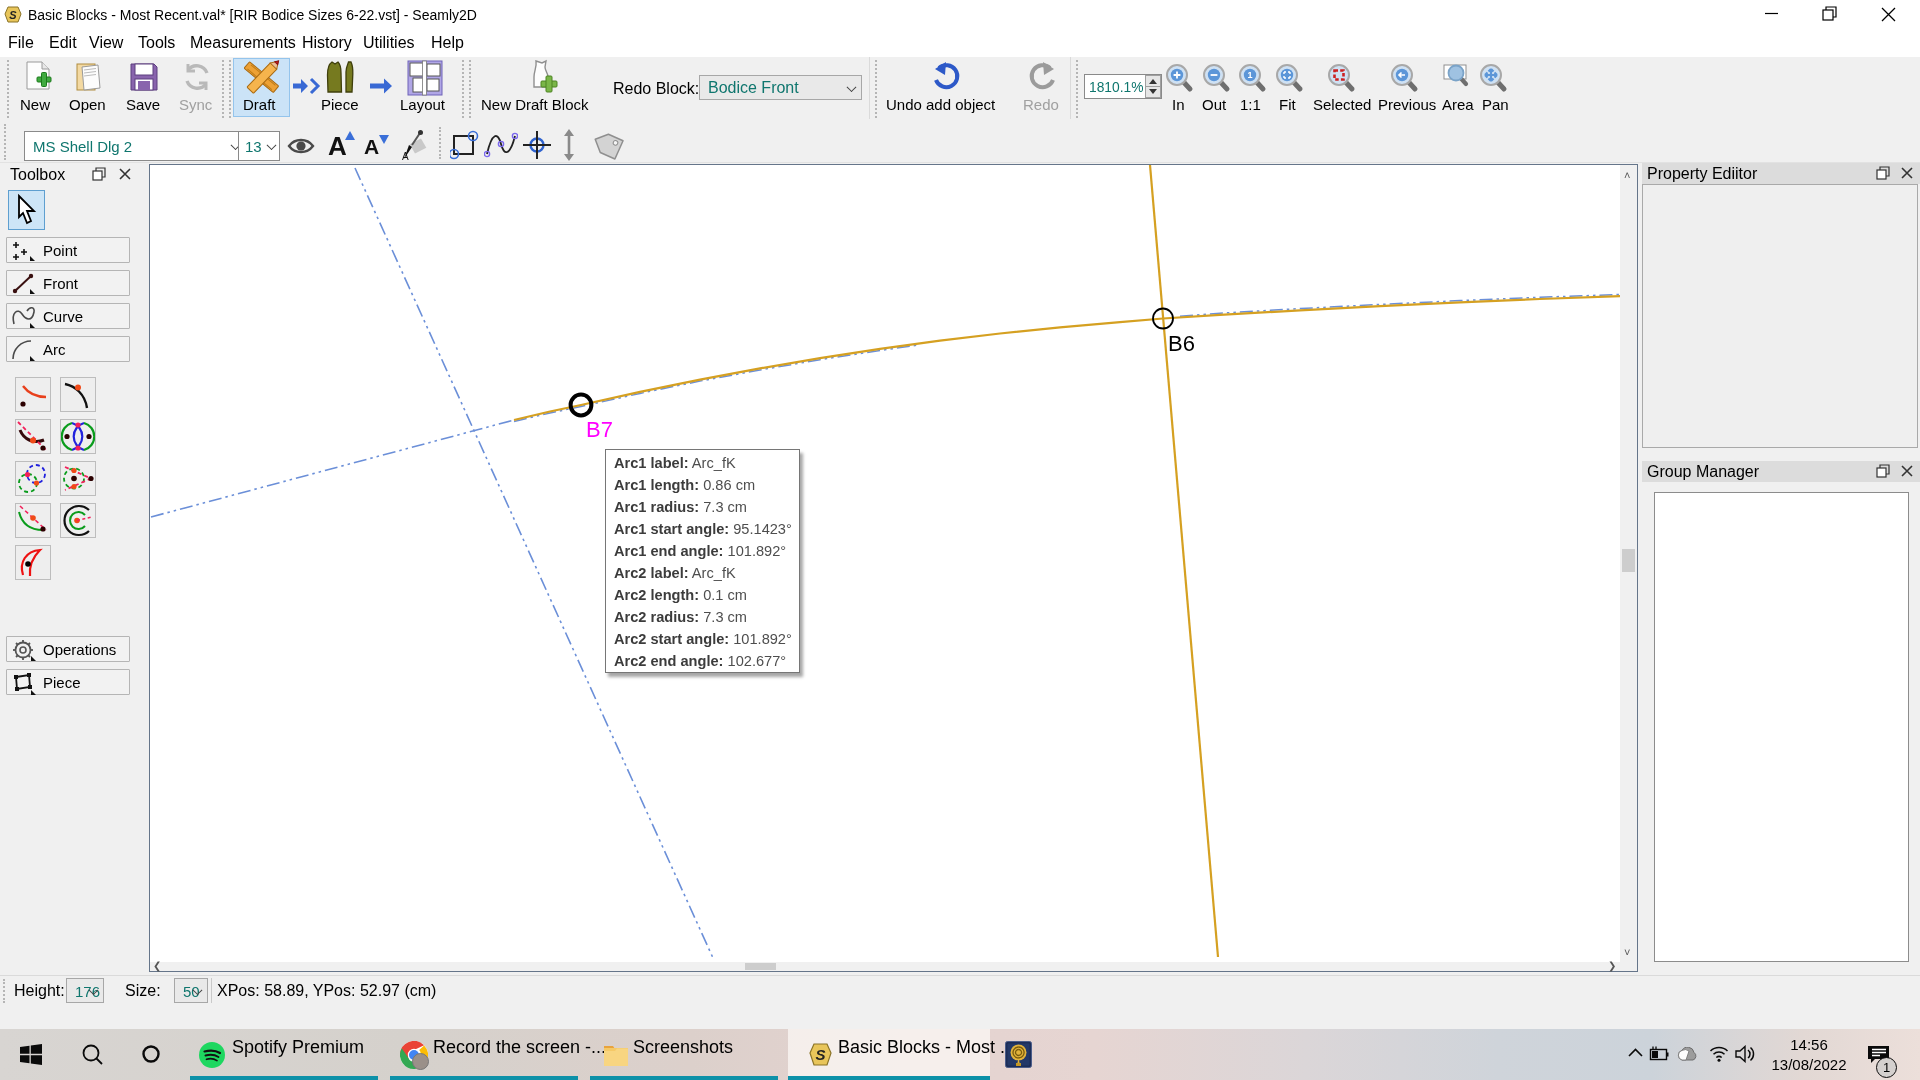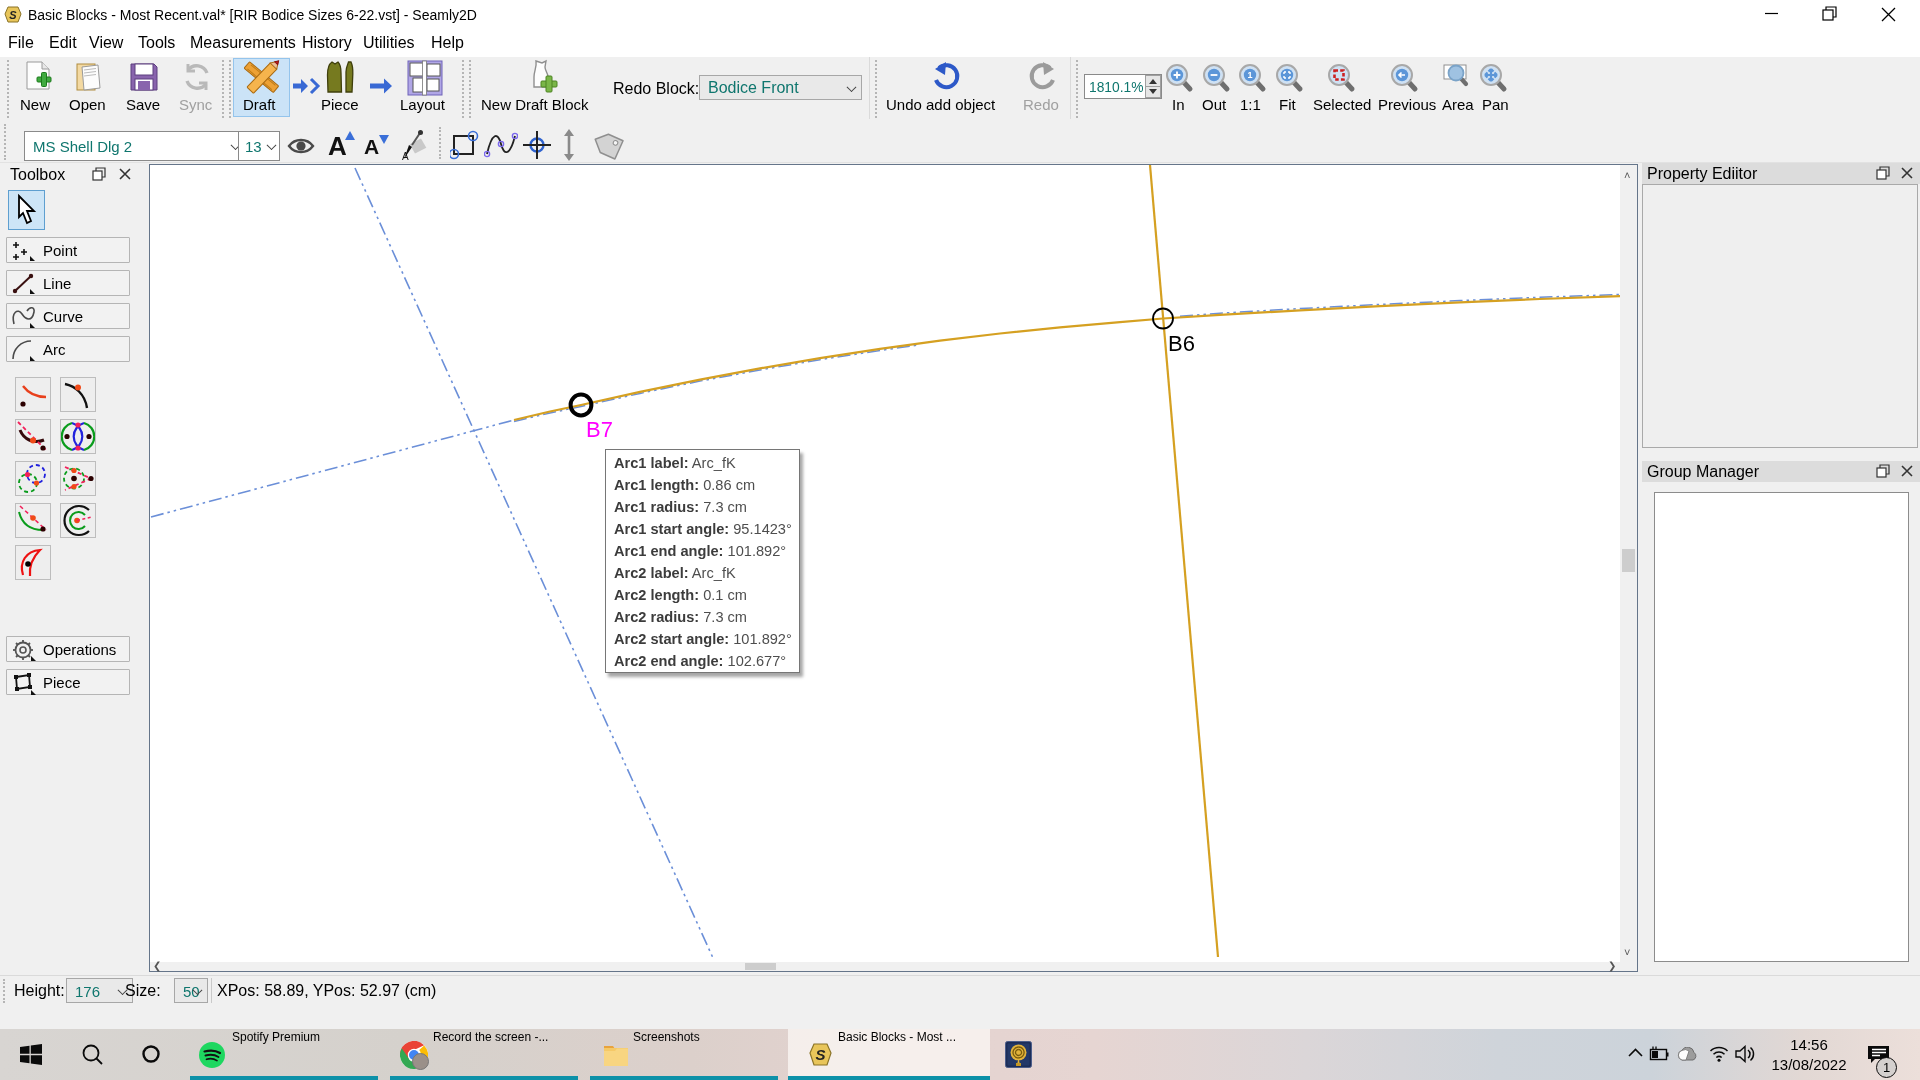--- a/index.html
+++ b/index.html
@@ -40,21 +40,21 @@
 
 #tooltip { left:455px; top:284px; width:195px; white-space:nowrap; background:#fff; border:1px solid #767676; box-shadow:3px 4px 3px rgba(0,0,0,0.35); padding:2px 0 0 8px; font-size:14.6px; line-height:22px; color:#4e4e4e; }
 #tooltip b { color:#3c3c3c; }
 #b7lbl { left:436px; top:252px; color:#ff00ff; font-size:22px; }
 #b6lbl { left:1018px; top:166px; color:#000; font-size:22px; }
 
 #statusbar { left:0; top:975px; width:1920px; height:54px; background:#f0f0f0; border-top:1px solid #dadada; font-size:16px; color:#000; }
 
 #taskbar { left:0; top:1029px; width:1920px; height:51px; background:linear-gradient(90deg,#d8d5d2 0%,#d5d1cc 21%,#dcd0cb 36%,#e4d3d0 47%,#e6d5d2 57%,#dbd6d8 68%,#cfd4da 78%,#ccd3da 86%,#e2d8d4 94%,#ecdfda 100%); }
 .task-underline { position:absolute; bottom:0; height:4px; background:#0d91a8; }
-.task-label { position:absolute; top:1px; font-size:12px; color:#000; white-space:nowrap; }
+.task-label { position:absolute; top:8px; font-size:18px; color:#000; white-space:nowrap; }
 </style>
 </head>
 <body>
 
 <div id="titlebar" class="abs">
   <svg class="abs" style="left:4px;top:6px" width="18" height="18" viewBox="0 0 18 18">
     <path d="M4,1 L14,1 L17,8 L14,16 L4,16 L1,8 Z" fill="#e8c55a" stroke="#8a7327" stroke-width="1"></path>
     <text x="9" y="13" font-size="11" font-weight="bold" font-style="italic" text-anchor="middle" fill="#222">S</text>
   </svg>
   <div id="title-text" class="abs">Basic Blocks - Most Recent.val* [RIR Bodice Sizes 6-22.vst] - Seamly2D</div>
@@ -344,21 +344,21 @@
     </svg>
     <span class="lbl">Point</span>
   </div>
   <div class="wbtn" style="top:107px">
     <svg width="26" height="24" viewBox="0 0 26 24" style="position:absolute;left:4px;top:1px">
       <line x1="4" y1="19" x2="20" y2="4" stroke="#3a1010" stroke-width="2"></line>
       <circle cx="4" cy="19" r="2.2" fill="#3a1010"></circle>
       <circle cx="20" cy="4" r="2.2" fill="#3a1010"></circle>
       <path d="M19,17 L24,22 L19,22 Z" fill="#111"></path>
     </svg>
-    <span class="lbl">Line</span>
+    <span class="lbl">Front</span>
   </div>
   <div class="wbtn" style="top:139.5px">
     <svg width="28" height="26" viewBox="0 0 28 26" style="position:absolute;left:3px;top:0">
       <path d="M4,20 C1,8 8,4 12,10 C16,16 22,18 24,8 C25,3 20,2 17,7" fill="none" stroke="#4a4a4a" stroke-width="1.6"></path>
       <path d="M20,19 L25,24 L20,24 Z" fill="#111"></path>
     </svg>
     <span class="lbl">Curve</span>
   </div>
   <div class="wbtn" style="top:172.5px">
     <svg width="28" height="26" viewBox="0 0 28 26" style="position:absolute;left:3px;top:0">
@@ -529,21 +529,21 @@
     <svg class="dock-icons" style="right:6px" width="14" height="14" viewBox="0 0 14 14">
       <path d="M2,2 L12,12 M12,2 L2,12" stroke="#333" stroke-width="1.6"></path>
     </svg>
   </div>
   <div id="group-content" class="abs"></div>
 </div>
 
 <div id="statusbar" class="abs">
   <div class="abs" style="left:3px;top:3px;height:24px;border-left:2px dotted #b5b5b5"></div>
   <span class="abs" style="left:14px;top:6px">Height:</span>
-  <div class="combo" style="left:66px;top:2px;width:67px;height:25px">
+  <div class="combo" style="left:66px;top:2px;width:38px;height:25px">
       <span class="cv">176</span>
       <span class="chev"></span>
     </div>
   <span class="abs" style="left:125px;top:6px">Size:</span>
   <div class="combo" style="left:174px;top:2px;width:34px;height:25px">
       <span class="cv">50</span>
       <span class="chev"></span>
     </div>
   <div class="abs" style="left:211px;top:2px;height:25px;border-left:1px solid #c9c9c9"></div>
   <span class="abs" style="left:217px;top:6px">XPos: 58.89, YPos: 52.97 (cm)</span>

